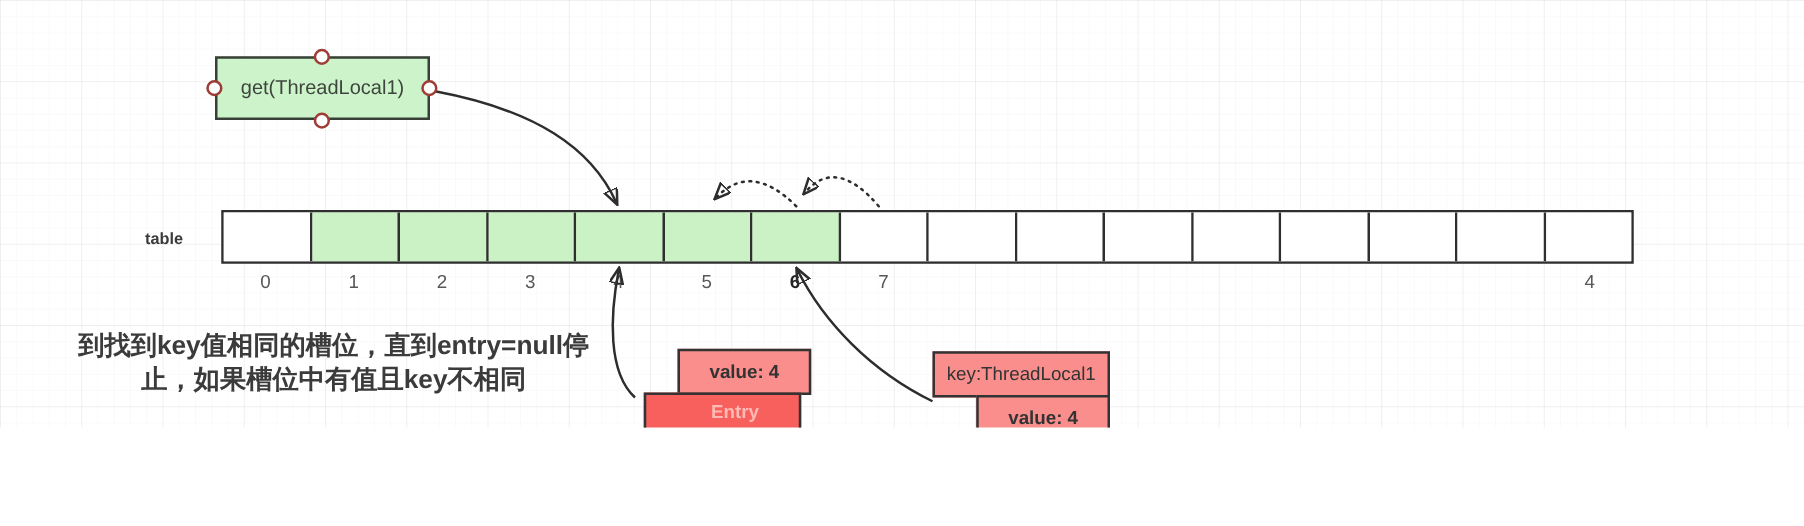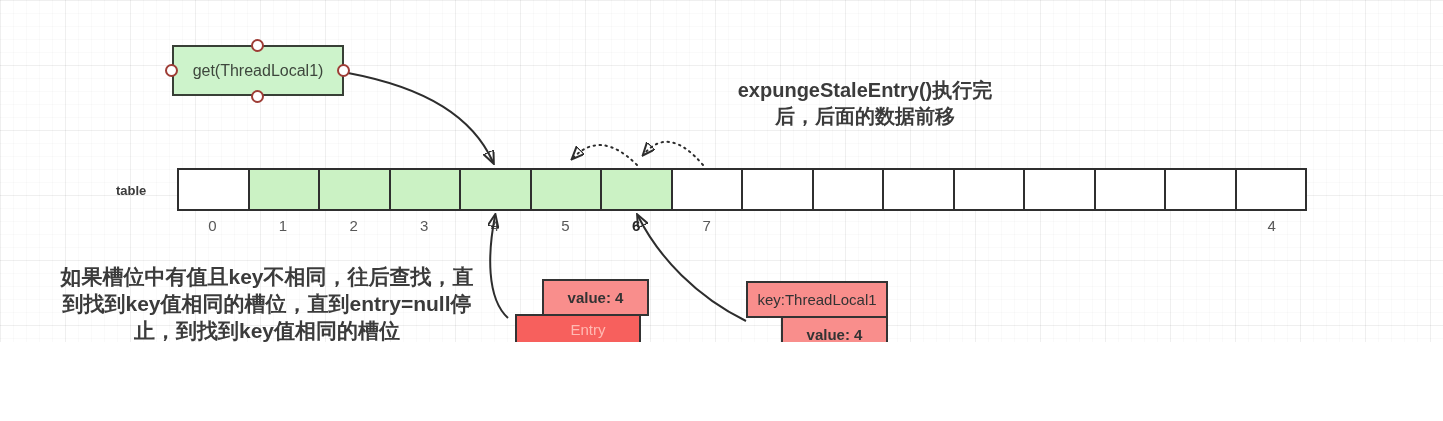--- a/index.html
+++ b/index.html
@@ -83,21 +83,21 @@
     box-sizing:border-box;
     height:37px; background:#f98e8c; border:2px solid #333333;
     display:flex; align-items:center; justify-content:center;
     font-size:15px; color:#333333;
   }
   .seg.key{font-weight:bold;}
   .seg.key.regular{font-weight:normal;}
   .seg.value{margin-top:-2px; font-weight:bold;margin-left:35px;}
   .seg.entry{
     width:126px; height:31px; margin:-2px auto 0;
-    background:#f7605d; color:#ffbab3; font-weight:normal;padding-left:20px;
+    background:#f7605d; color:#ffbab3; font-weight:bold;padding-left:20px;
   }
 
   
   .overlay{
     position:absolute; left:0; top:0; width:1443px; height:421px;
     pointer-events:none; z-index:4;
   }
   .overlay path{fill:none; stroke:#2d2d2d; stroke-width:2;}
   .overlay path.dotted{stroke-dasharray:1.5 4.5; stroke-linecap:round;}
 </style>
@@ -107,24 +107,20 @@
 <div class="canvas">
 
   <div class="get-box">
     <span>get(ThreadLocal1)</span>
   </div>
   <div class="handle h-top"></div>
   <div class="handle h-bottom"></div>
   <div class="handle h-left"></div>
   <div class="handle h-right"></div>
 
-  <div class="title">
-    <div>expungeStaleEntry()执行完</div>
-    <div>后，后面的数据前移</div>
-  </div>
 
   <div class="table-label">table</div>
   <div class="slot-row">
     <div class="slot"></div>
     <div class="slot green"></div>
     <div class="slot green"></div>
     <div class="slot green"></div>
     <div class="slot green"></div>
     <div class="slot green"></div>
     <div class="slot green"></div>
@@ -151,23 +147,22 @@
     <div class="index-cell"></div>
     <div class="index-cell"></div>
     <div class="index-cell"></div>
     <div class="index-cell"></div>
     <div class="index-cell"></div>
     <div class="index-cell"></div>
     <div class="index-cell">4</div>
   </div>
 
   <div class="note">
-    <div>如果槽位中有值且key不相同，往后查找，直</div>
     <div>到找到key值相同的槽位，直到entry=null停</div>
-    <div>止，到找到key值相同的槽位</div>
+    <div>止，如果槽位中有值且key不相同</div>
   </div>
 
   <div class="entry-box b1">
     <div class="seg value">value: 4</div>
     <div class="seg entry">Entry</div>
   </div>
 
   <div class="entry-box b2">
     <div class="seg key regular">key:ThreadLocal1</div>
     <div class="seg value">value: 4</div>

